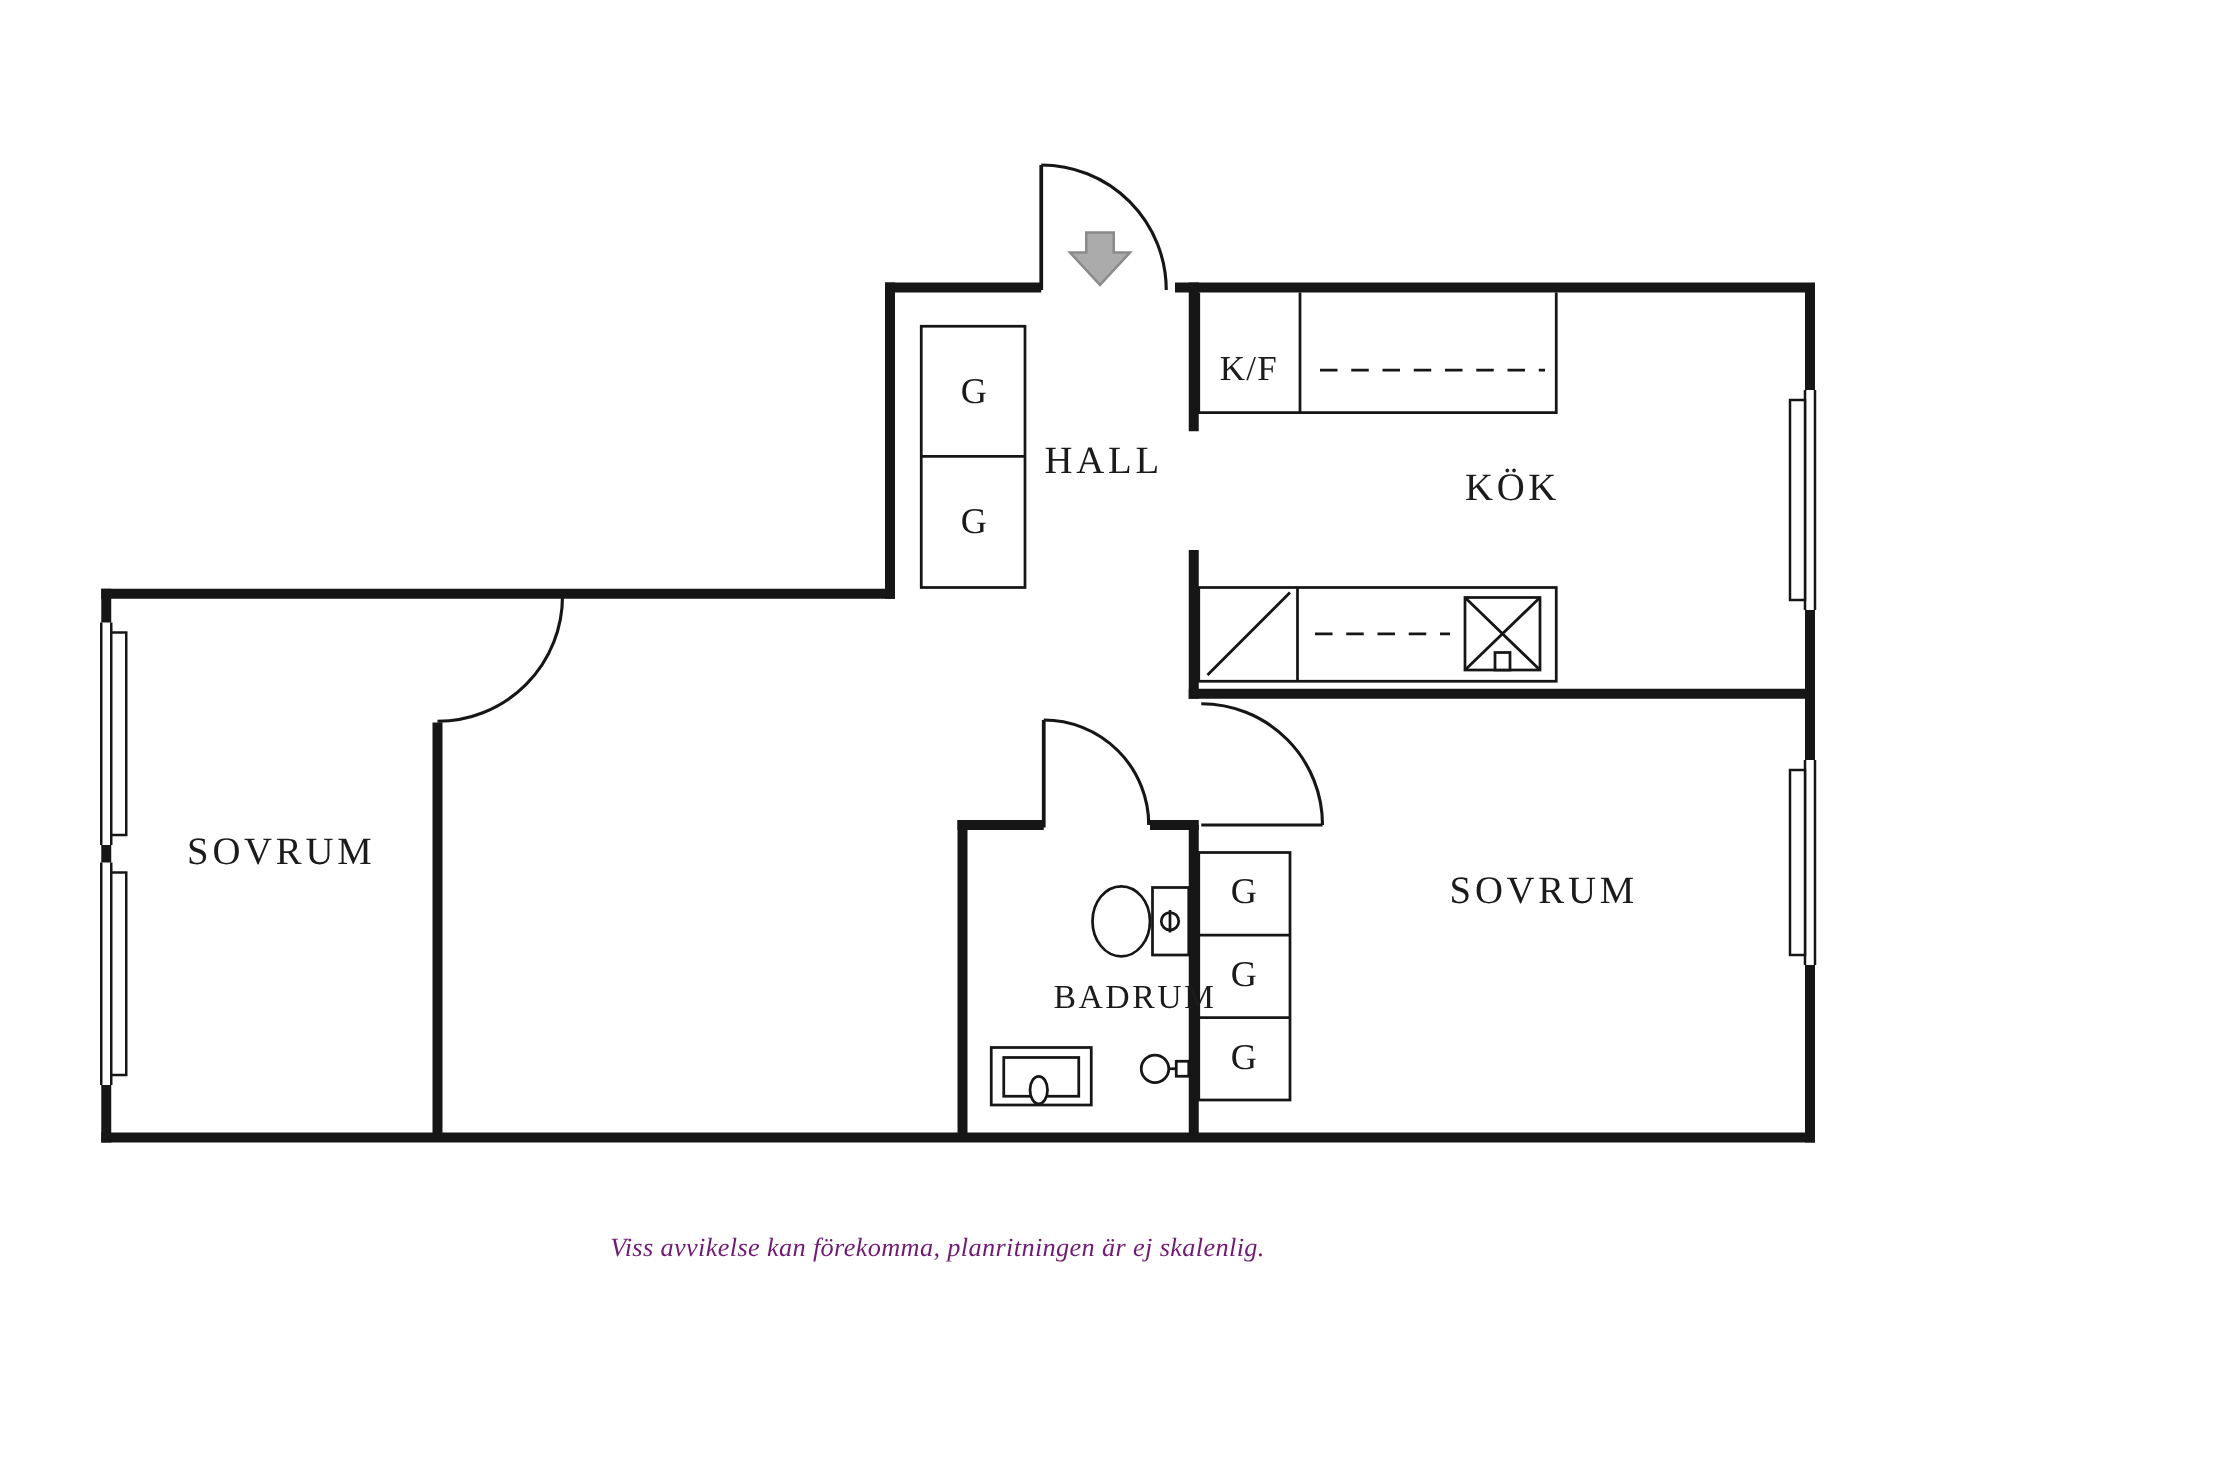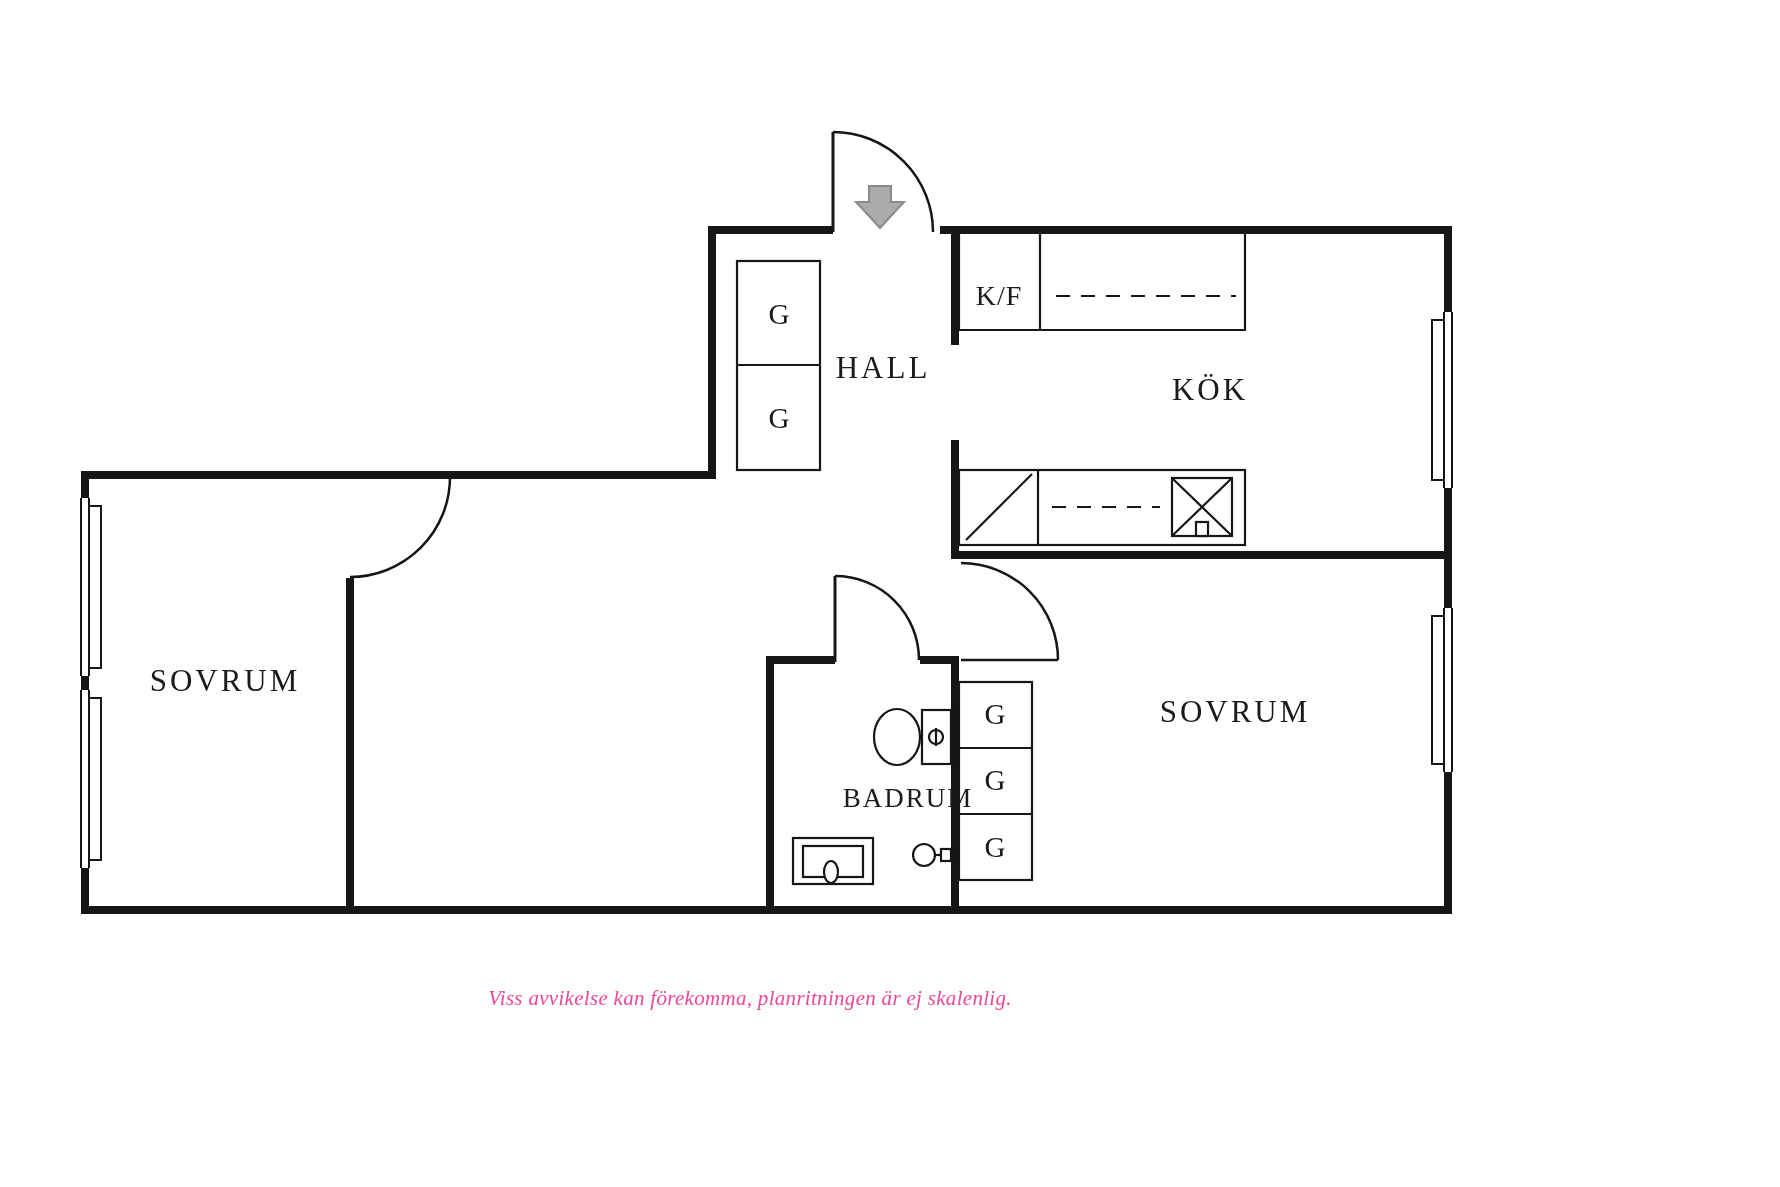--- a/index.html
+++ b/index.html
@@ -41,21 +41,21 @@
   }
   .kf {
     font-size: 28px;
     letter-spacing: 1px;
     text-align: center;
   }
   .caption {
     font-style: italic;
     font-size: 21px;
     letter-spacing: 0.3px;
-    color: #ec4899;
+    color: #701a75;
   }
 </style>
 </head>
 <body>
 
 <div id="canvas">
 
   <svg id="plan-svg" width="1780" height="1187" viewBox="0 0 1780 1187">
 
     <g stroke="#161616" stroke-width="8" fill="none" stroke-linecap="butt">

